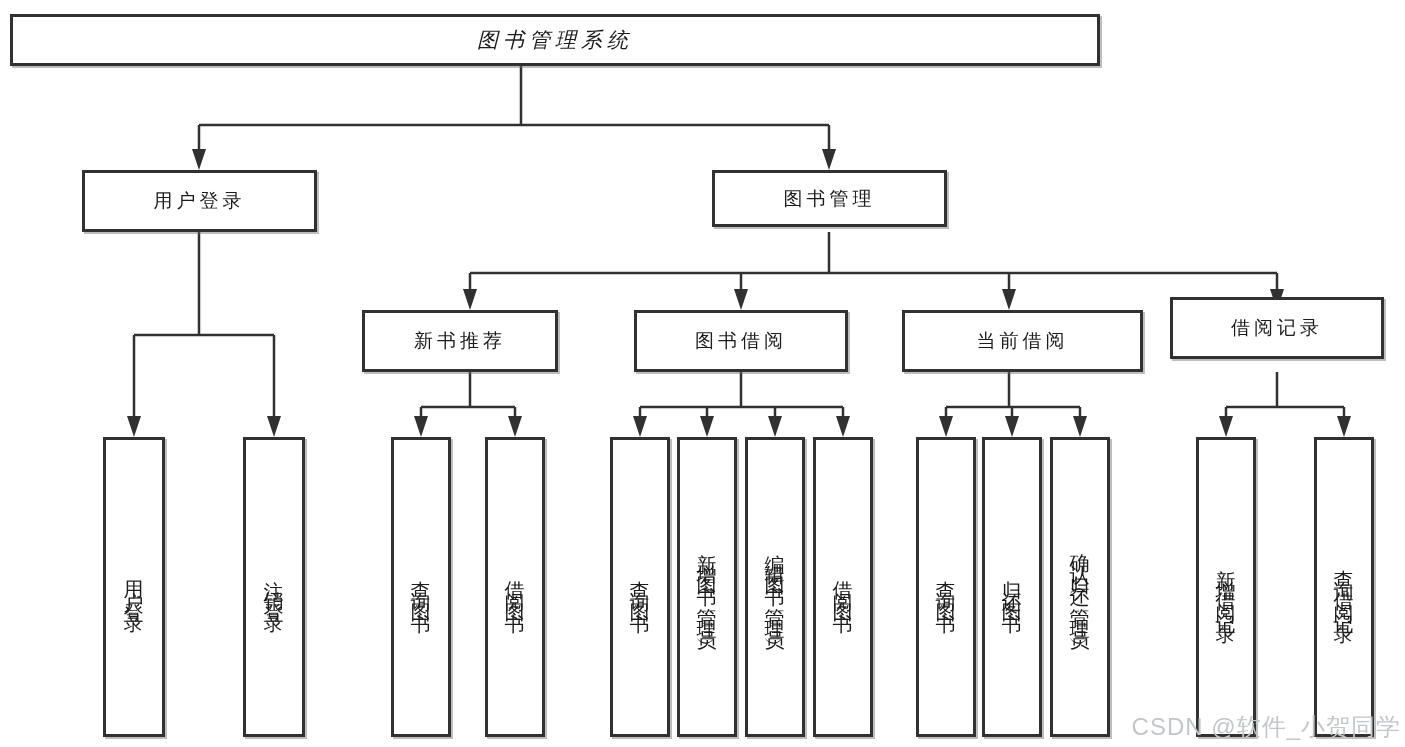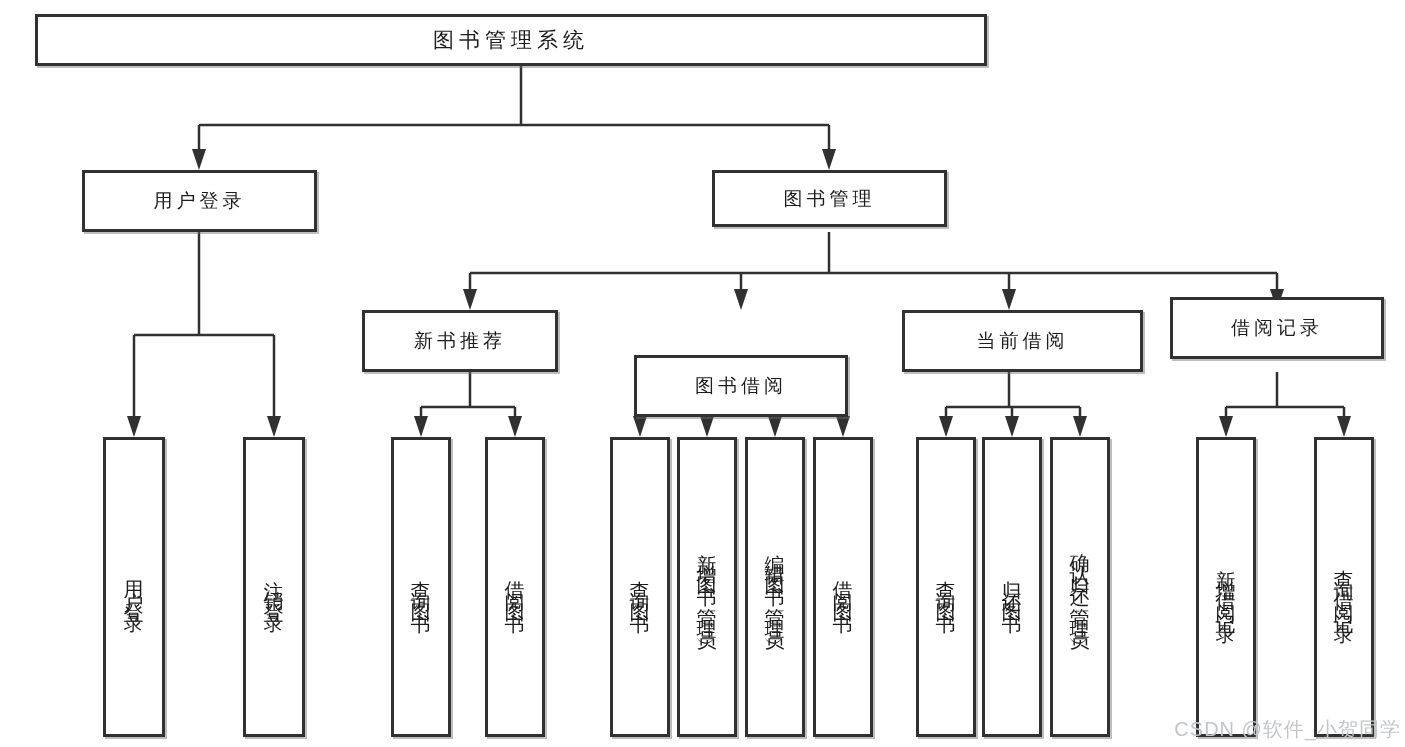--- a/index.html
+++ b/index.html
@@ -49,21 +49,21 @@
     font-size: 20px;
     line-height: 1;
     letter-spacing: 11px;
     white-space: nowrap;
   }
   #watermark {
     position: absolute;
     right: 4px;
     bottom: 4px;
     z-index: 3;
-    font-size: 20px;
+    font-size: 24px;
     color: #c3c6c9;
     letter-spacing: 1px;
     white-space: nowrap;
   }
   .stroke { stroke: #313131; stroke-width: 2.5; fill: none; }
   .arrow  { fill: #313131; stroke: none; }
 </style>
 </head>
 <body>
 
@@ -112,35 +112,35 @@
       <polygon class="arrow" points="1073,416 1087,416 1080,437"></polygon>
     </g>
 
     <g>
       <path class="stroke" d="M1277 372 L1277 407 M1226 407 L1344 407 M1226 407 L1226 419 M1344 407 L1344 419"></path>
       <polygon class="arrow" points="1219,416 1233,416 1226,437"></polygon>
       <polygon class="arrow" points="1337,416 1351,416 1344,437"></polygon>
     </g>
   </svg>
 
-  <div class="node lvl1" style="left:35px; top:14px; width:952px; height:52px;">
+  <div class="node lvl1" style="left:10px; top:14px; width:1090px; height:52px;font-style:italic;">
     <span class="lbl">图书管理系统</span>
   </div>
 
   <div class="node h" style="left:82px; top:170px; width:235px; height:62px;">
     <span class="lbl">用户登录</span>
   </div>
   <div class="node h" style="left:712px; top:170px; width:235px; height:57px;">
     <span class="lbl">图书管理</span>
   </div>
 
   <div class="node h" style="left:362px; top:310px; width:196px; height:62px;">
     <span class="lbl">新书推荐</span>
   </div>
-  <div class="node h" style="left:634px; top:310px; width:214px; height:62px;margin-top:45px;">
+  <div class="node h" style="left:634px; top:310px; width:214px; height:62px;">
     <span class="lbl">图书借阅</span>
   </div>
   <div class="node h" style="left:902px; top:310px; width:241px; height:62px;">
     <span class="lbl">当前借阅</span>
   </div>
   <div class="node h" style="left:1170px; top:297px; width:214px; height:62px;">
     <span class="lbl">借阅记录</span>
   </div>
 
   <div class="node v" style="left:103px; top:437px; width:62px; height:300px;">

